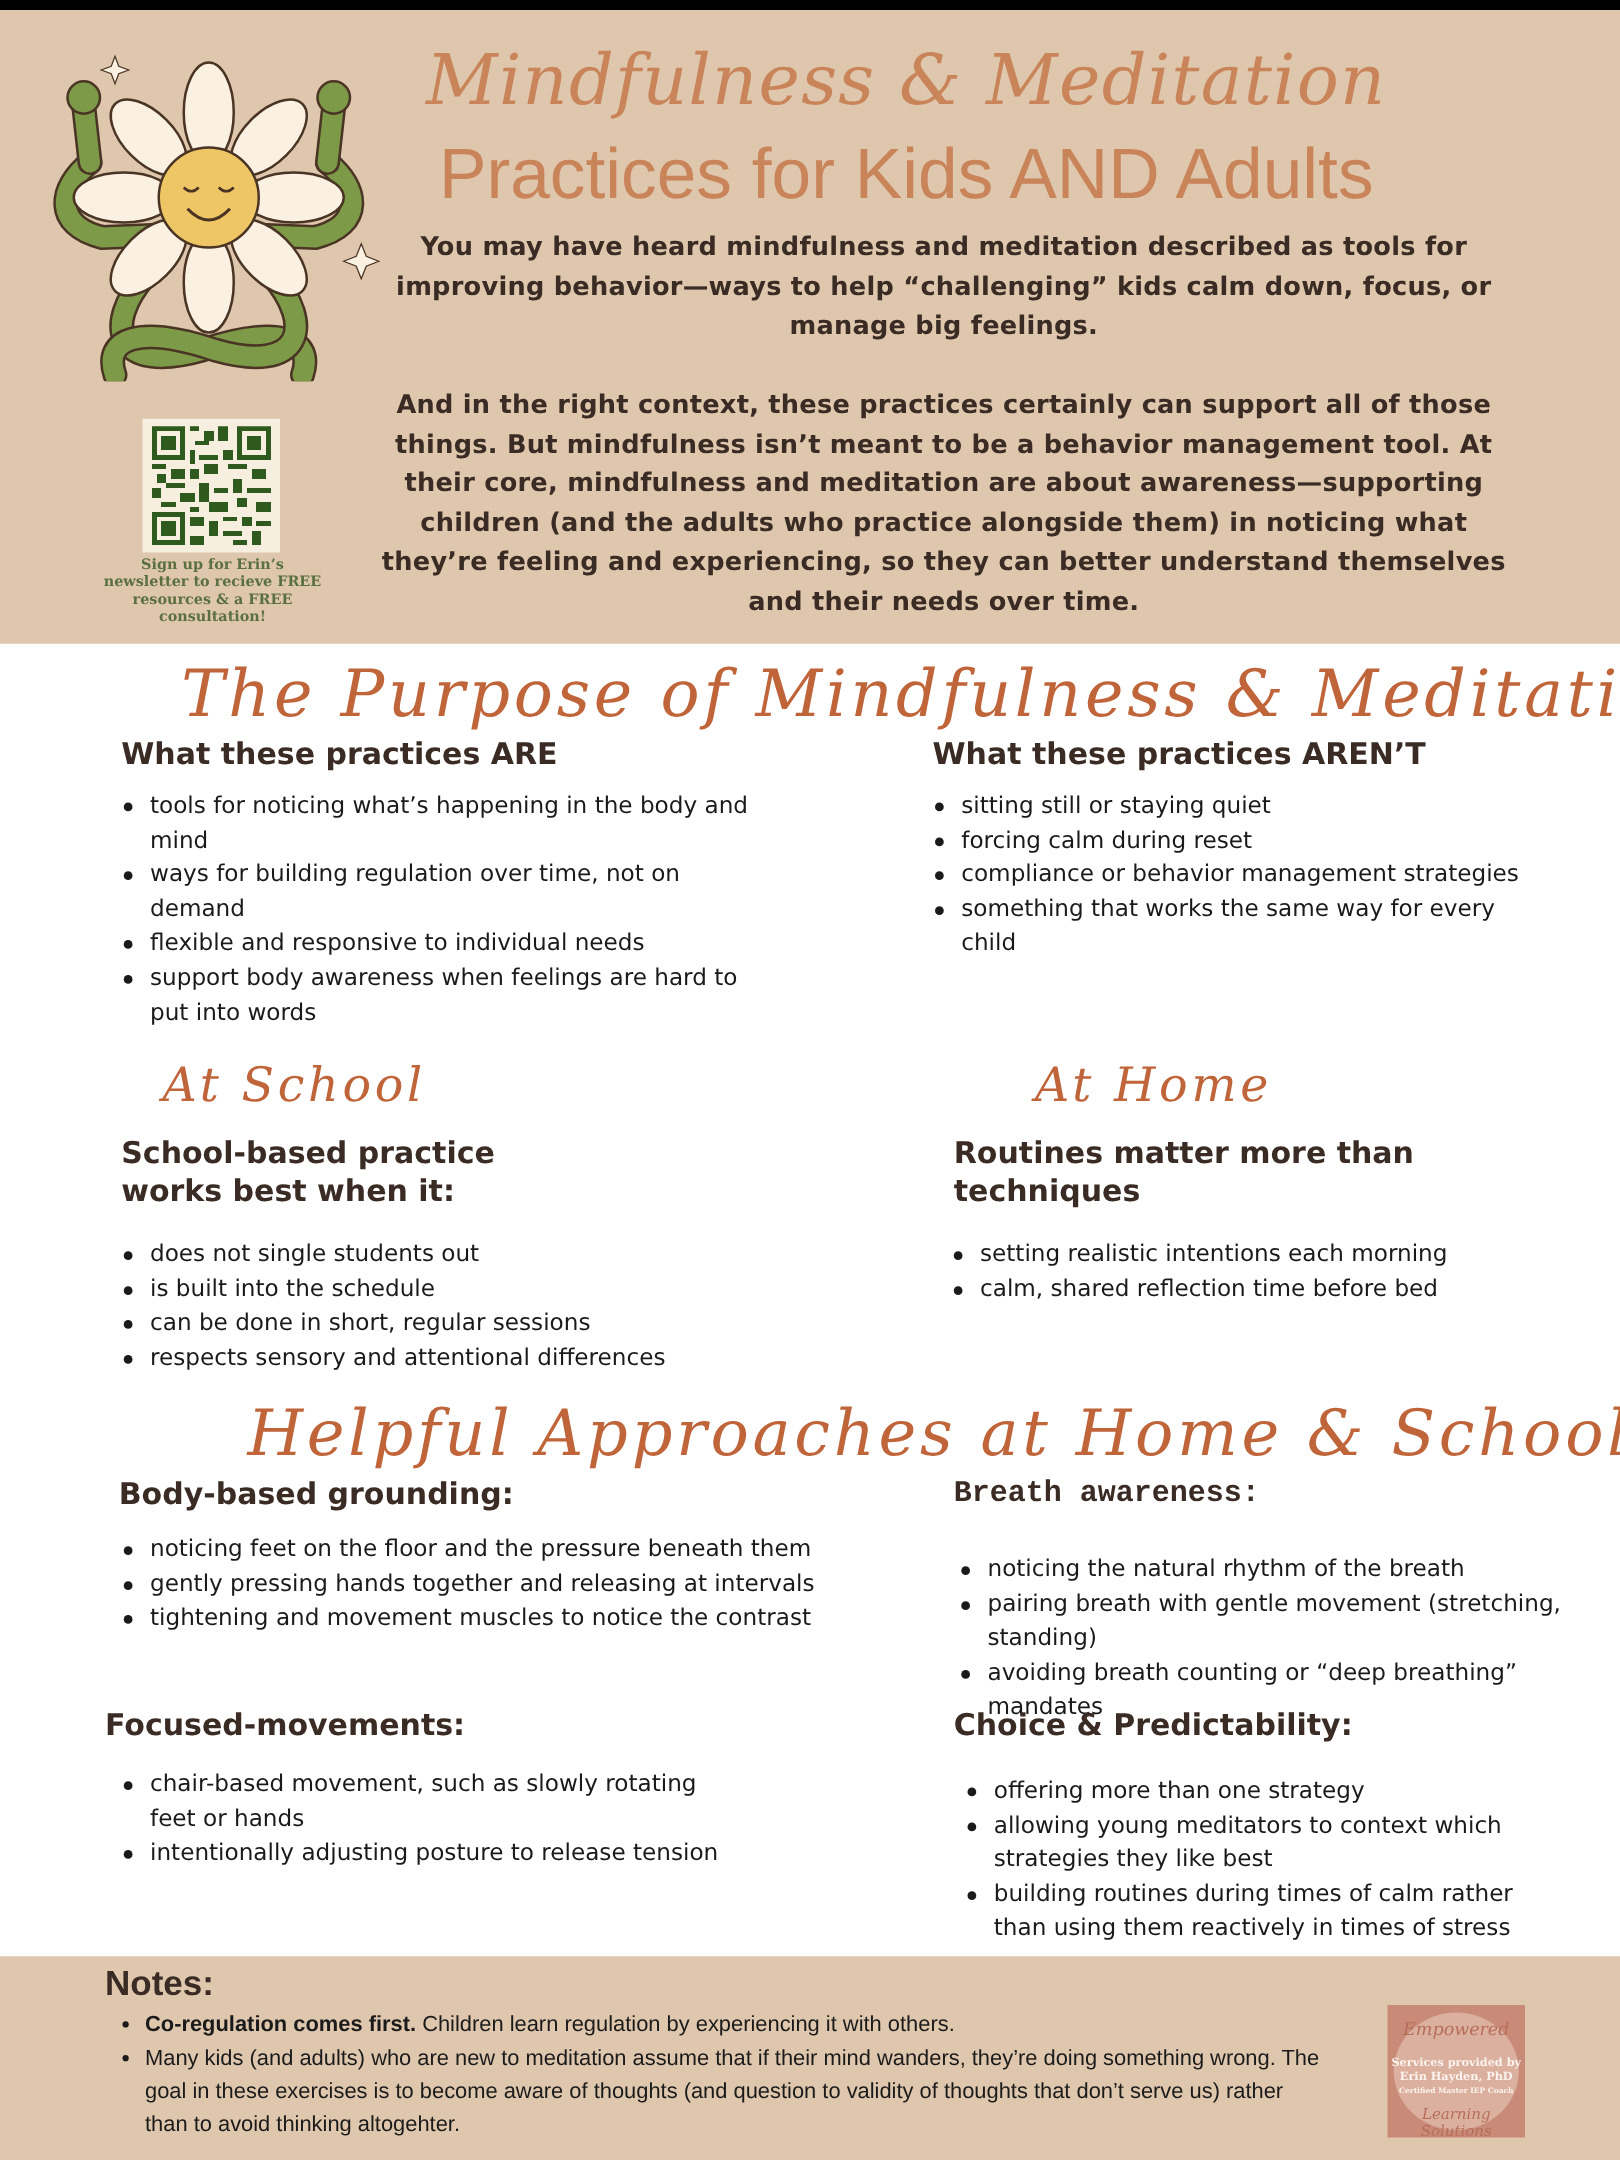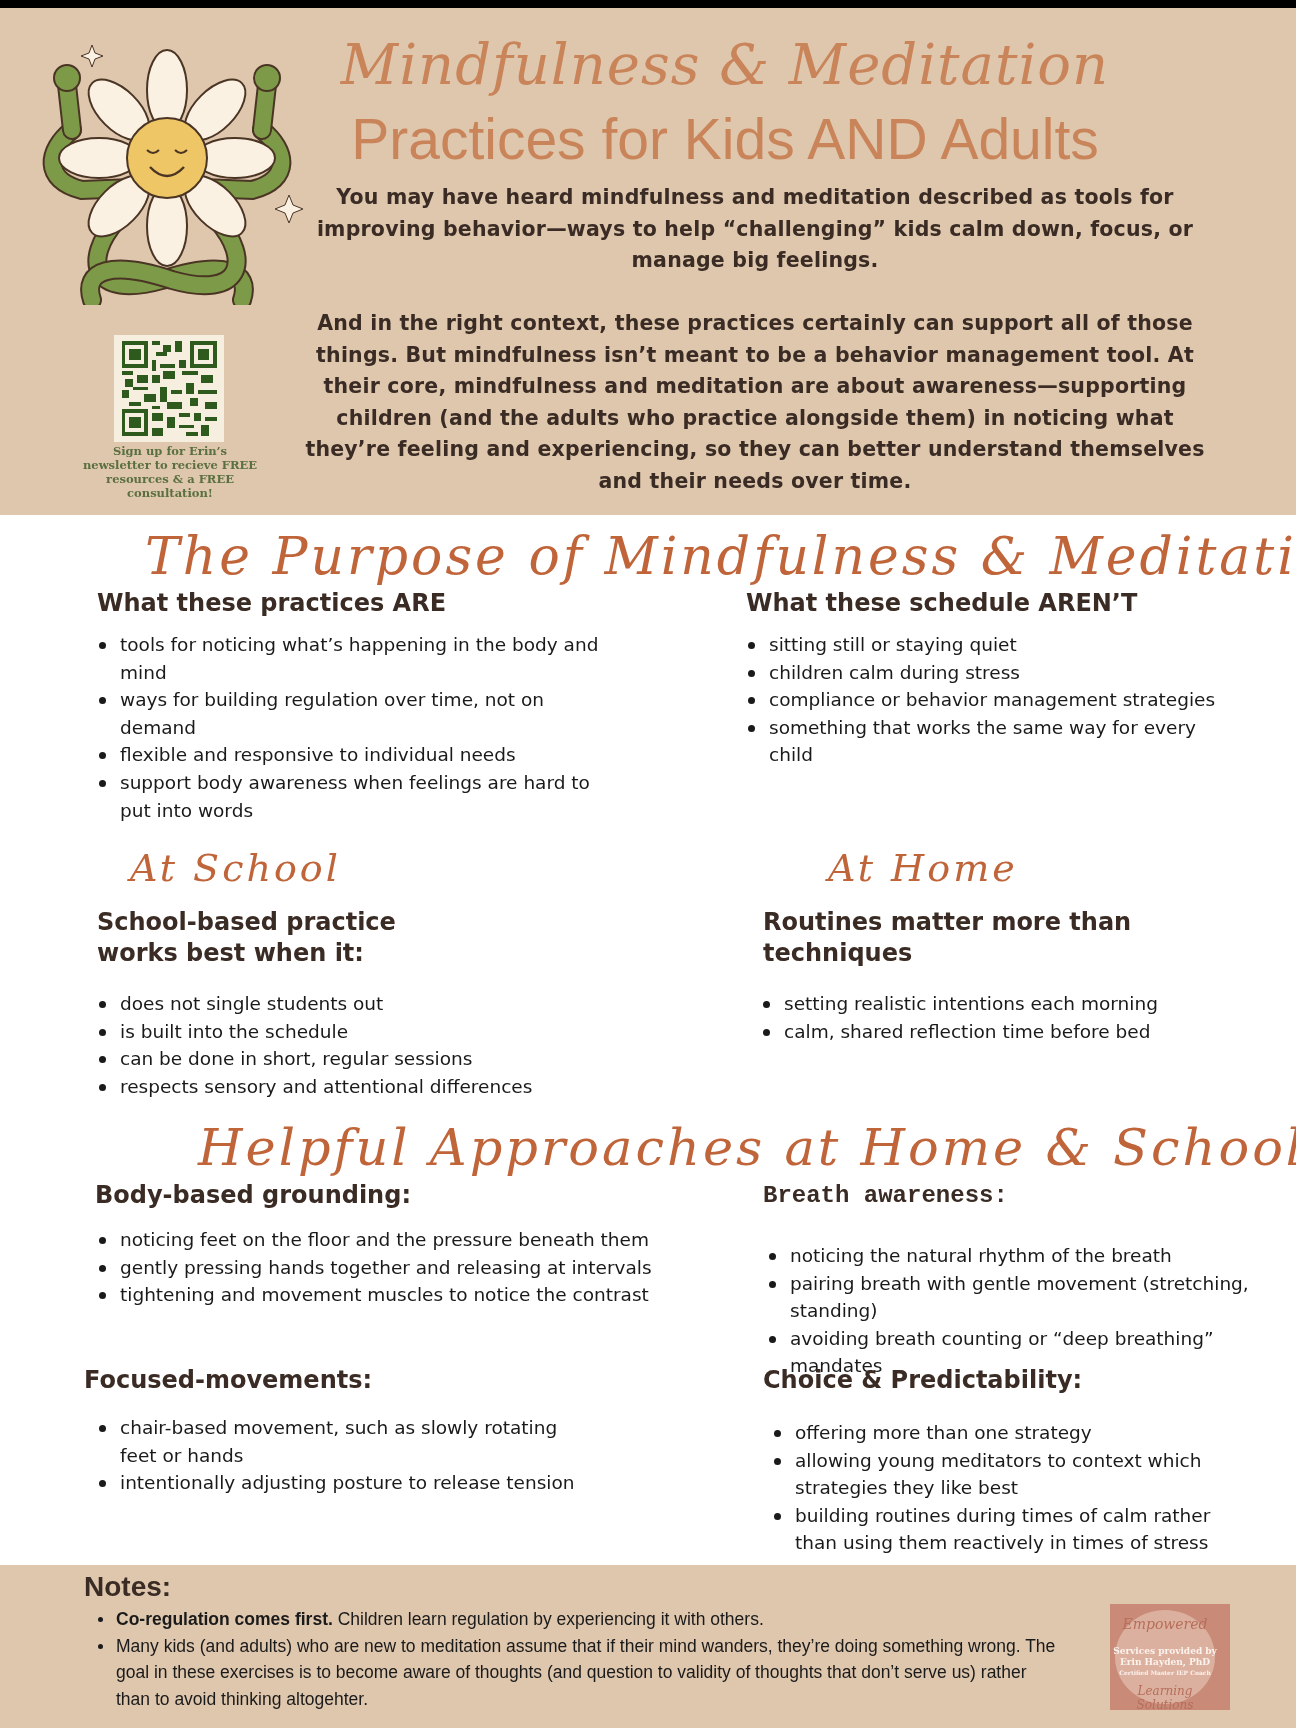--- a/index.html
+++ b/index.html
@@ -42,21 +42,21 @@
   .notes-band { position: absolute; left: 0; top: 1565px; width: 1296px; height: 163px; background: #dfc7ae; }
   .notes-title { position: absolute; left: 84px; top: 1571px; font-family: "Liberation Sans", sans-serif;
     font-weight: bold; font-size: 28px; color: #3a2c24; }
   ul.notes-list { position: absolute; left: 98px; top: 1606px; width: 960px; list-style: none;
     font-family: "Liberation Sans", sans-serif; font-size: 17.5px; line-height: 26.6px; color: #1a1a1a; }
   ul.notes-list li { position: relative; padding-left: 18px; }
   ul.notes-list li::before { content: ""; position: absolute; left: 0; top: 11px; width: 5px; height: 5px;
     border-radius: 50%; background: #1a1a1a; }
   .bold-lead { font-weight: bold; }
 
-  .badge { position: absolute; left: 1110px; top: 1604px; width: 120px; height: 106px; background: #c98a78; }
+  .badge { position: absolute; left: 1110px; top: 1604px; width: 110px; height: 106px; background: #c98a78; }
   .badge .circle { position: absolute; left: 5px; top: 6px; width: 100px; height: 94px; border-radius: 50%;
     background: #dcb09e; }
   .badge .top-script, .badge .bottom-script { position: absolute; left: 0; width: 110px; text-align: center;
     font-family: "DejaVu Serif", serif; font-style: italic; font-size: 14px; color: #b66e5a; }
   .badge .top-script { top: 12px; }
   .badge .bottom-script { top: 80px; font-size: 12px; }
   .badge .line { position: absolute; left: 0; width: 110px; text-align: center; font-family: "DejaVu Serif", serif;
     font-weight: bold; color: #fbf3ee; }
   .badge .l1 { top: 42px; font-size: 9px; }
   .badge .l2 { top: 53px; font-size: 9px; }
@@ -132,24 +132,24 @@
 <div class="section-script" style="left:145px; top:526px; font-size:52px;">The Purpose of Mindfulness &amp; Meditation</div>
 
 <div class="subhead" style="left:97px; top:588px;">What these practices ARE</div>
 <ul class="blist" style="left:98px; top:631px; width:520px;">
   <li>tools for noticing what’s happening in the body and mind</li>
   <li>ways for building regulation over time, not on demand</li>
   <li>flexible and responsive to individual needs</li>
   <li>support body awareness when feelings are hard to put into words</li>
 </ul>
 
-<div class="subhead" style="left:746px; top:588px;">What these schedule AREN’T</div>
+<div class="subhead" style="left:746px; top:588px;">What these practices AREN’T</div>
 <ul class="blist" style="left:747px; top:631px; width:470px;">
   <li>sitting still or staying quiet</li>
-  <li>children calm during stress</li>
+  <li>forcing calm during reset</li>
   <li>compliance or behavior management strategies</li>
   <li>something that works the same way for every child</li>
 </ul>
 
 <div class="section-script" style="left:130px; top:846px; font-size:38px;">At School</div>
 <div class="subhead" style="left:97px; top:907px; width:360px;">School-based practice works best when it:</div>
 <ul class="blist" style="left:98px; top:990px; width:560px;">
   <li>does not single students out</li>
   <li>is built into the schedule</li>
   <li>can be done in short, regular sessions</li>

